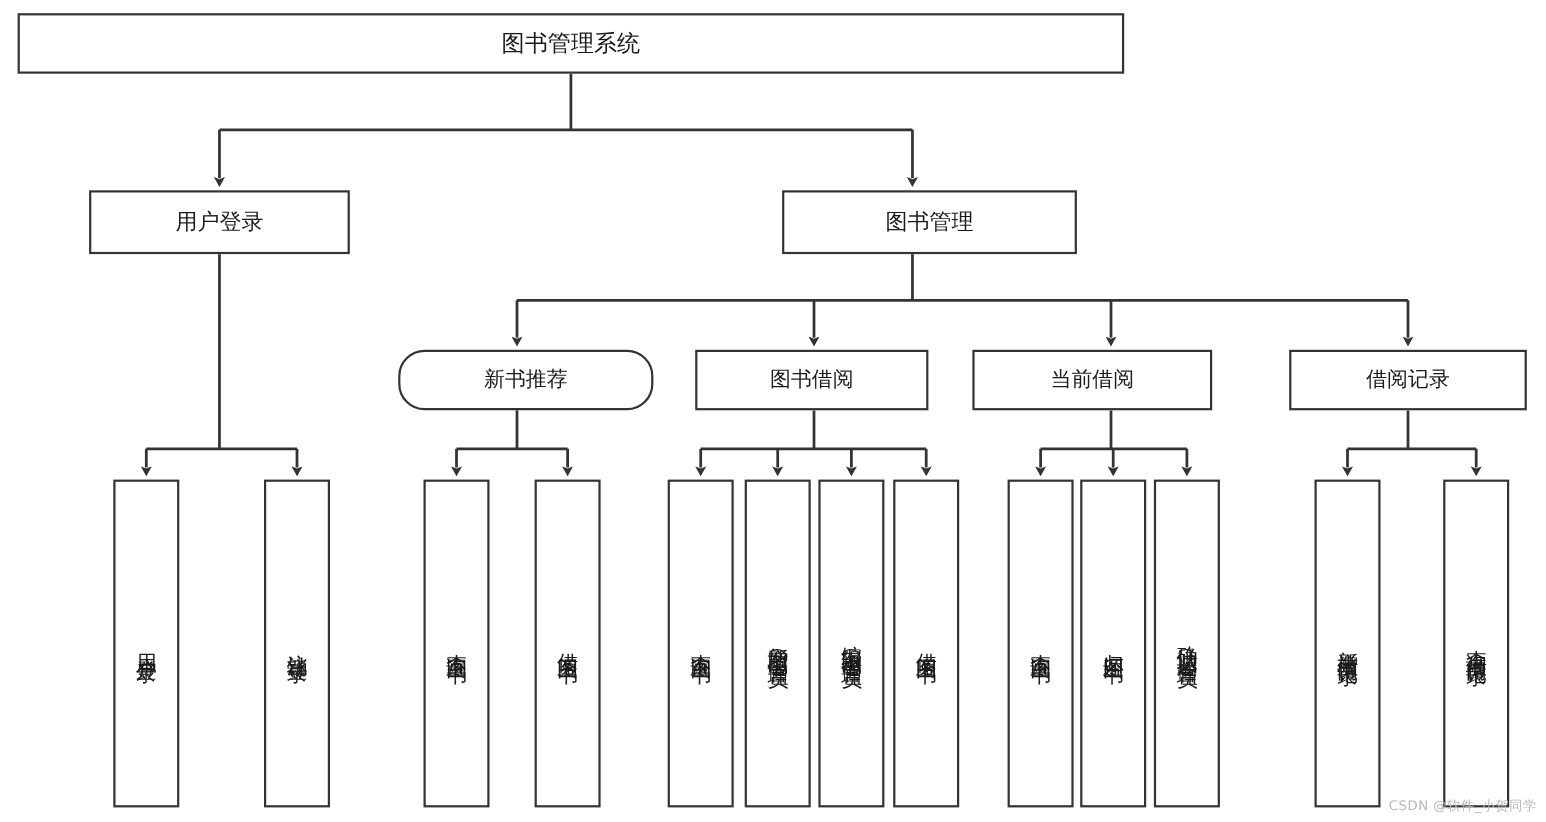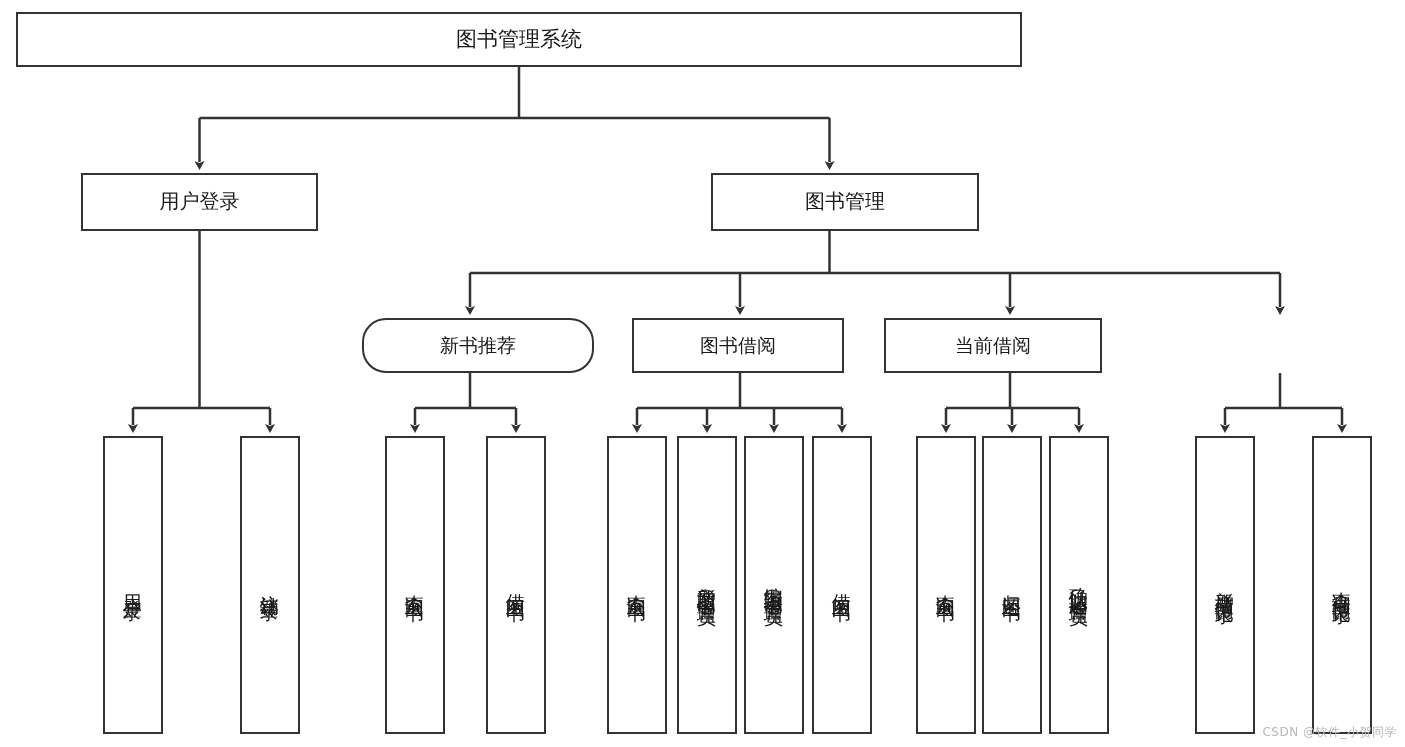--- a/index.html
+++ b/index.html
@@ -134,20 +134,23 @@
 
   <div class="node level-3" style="left: 362px; top: 318px; width: 232px; height: 55px; border-radius: 24px;">
     <span class="node-label">新书推荐</span>
   </div>
   <div class="node level-3" style="left: 632px; top: 318px; width: 212px; height: 55px;">
     <span class="node-label">图书借阅</span>
   </div>
   <div class="node level-3" style="left: 852px; top: 318px; width: 218px; height: 55px; margin-left: 32px;">
     <span class="node-label">当前借阅</span>
   </div>
+  <div class="node level-3" style="left: 1172px; top: 318px; width: 216px; height: 55px;">
+    <span class="node-label">借阅记录</span>
+  </div>
 
   <div class="node leaf" style="left: 103px; top: 436px; width: 60px; height: 298px;">
     <span class="node-label">用户登录</span>
   </div>
   <div class="node leaf" style="left: 240px; top: 436px; width: 60px; height: 298px;">
     <span class="node-label">注销登录</span>
   </div>
   <div class="node leaf" style="left: 385px; top: 436px; width: 60px; height: 298px;">
     <span class="node-label">查询图书</span>
   </div>

